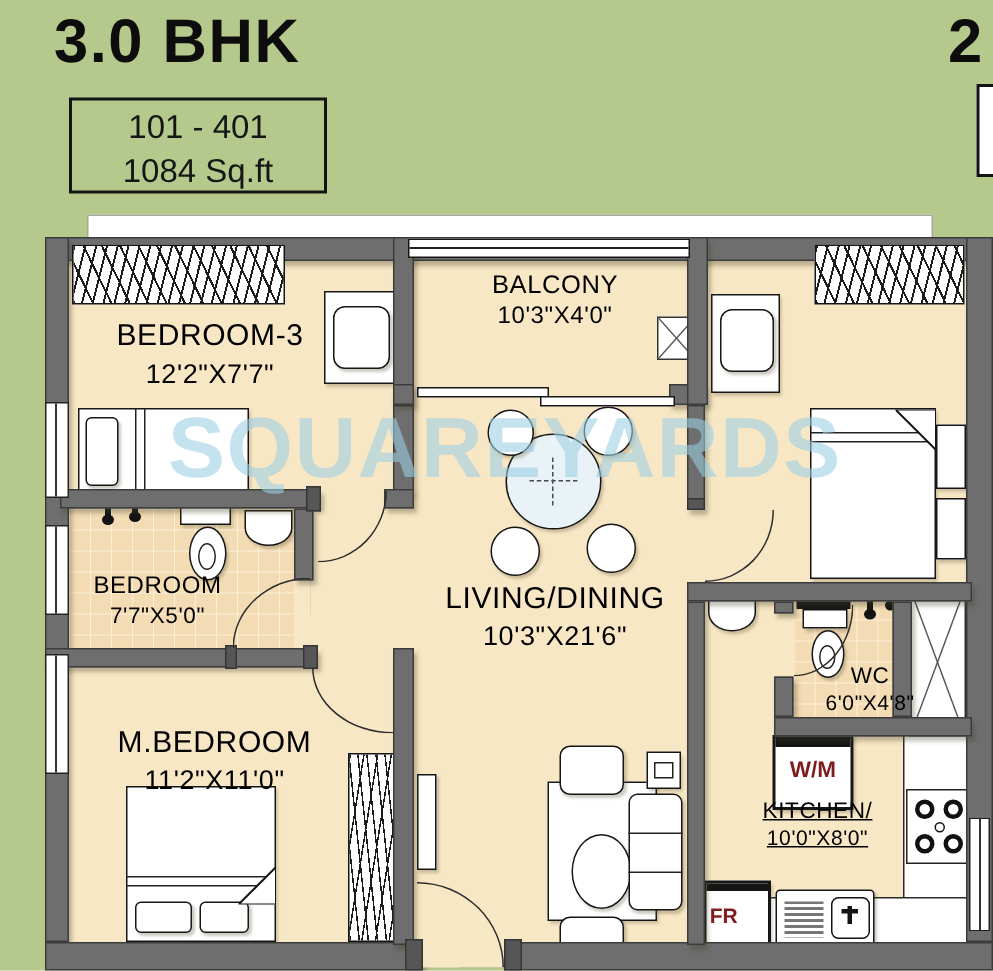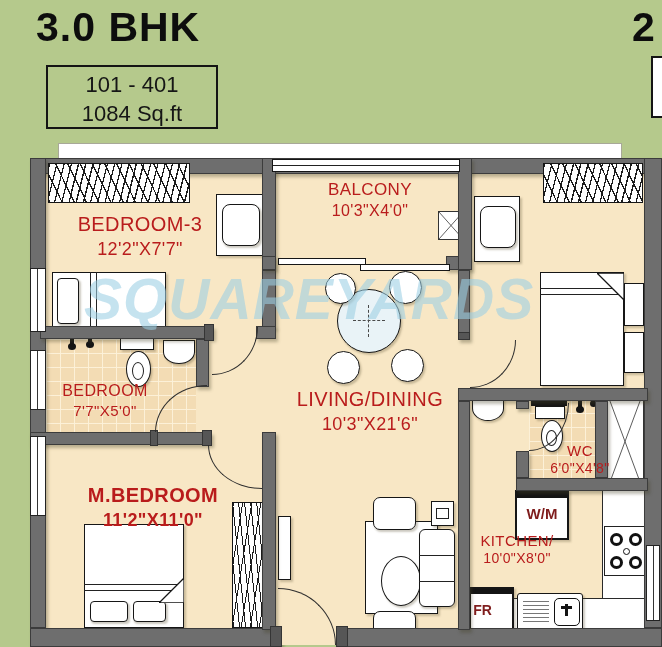--- a/index.html
+++ b/index.html
@@ -22,21 +22,21 @@
                           repeating-linear-gradient(64deg,#1c1c1c 0 1.3px,transparent 1.3px 11px);}
   .wrob{background-image:repeating-linear-gradient(84deg,#1c1c1c 0 1px,transparent 1px 6px),
                          repeating-linear-gradient(99deg,#1c1c1c 0 1px,transparent 1px 9px);}
   .slit{position:absolute;background:#fff;border:1px solid #222;box-sizing:border-box;
         background-image:linear-gradient(90deg,transparent 6px,#333 6px,#333 7px,transparent 7px);}
   .door{position:absolute;box-sizing:border-box;border:0 solid #2d2d2d;}
   .d-br{border-radius:0 0 100% 0;border-right-width:1.6px;border-bottom-width:1.6px;}
   .d-bl{border-radius:0 0 0 100%;border-left-width:1.6px;border-bottom-width:1.6px;}
   .d-tl{border-radius:100% 0 0 0;border-left-width:1.6px;border-top-width:1.6px;}
   .d-tr{border-radius:0 100% 0 0;border-right-width:1.6px;border-top-width:1.6px;}
-  .label{position:absolute;color:#b91c1c;text-align:center;line-height:1.28;z-index:9;letter-spacing:.4px;}
+  .label{position:absolute;color:#000000;text-align:center;line-height:1.28;z-index:9;letter-spacing:.4px;}
   .label .nm,.label .dm{display:block;}
   .wm{position:absolute;color:#9ccfe4;opacity:.58;font-weight:bold;font-size:57px;
       letter-spacing:1px;z-index:8;white-space:nowrap;}
   .circle{border-radius:50%;}
   .blk{position:absolute;background:#141414;}
   .dash-h{position:absolute;border-top:1.6px dashed #4a4a4a;}
   .dash-v{position:absolute;border-left:1.6px dashed #4a4a4a;}
   .hdr-title{position:absolute;font-weight:bold;color:#0d0d0d;font-size:41px;letter-spacing:1px;}
   .infobox{position:absolute;border:2.5px solid #141414;text-align:center;color:#161616;
            font-size:22px;line-height:1.32;padding-top:3px;box-sizing:border-box;}
@@ -212,44 +212,44 @@
   <div class="win" style="left:278px;top:258px;width:88px;height:7px;border-width:1.2px;"></div>
   <div class="win" style="left:360px;top:264px;width:90px;height:7px;border-width:1.2px;"></div>
 
   <div class="door d-br" style="left:212px;top:327px;width:46px;height:48px;"></div>
   <div class="door d-tl" style="left:155px;top:385px;width:52px;height:47px;"></div>
   <div class="door d-bl" style="left:208px;top:445px;width:54px;height:44px;"></div>
   <div class="door d-br" style="left:470px;top:340px;width:46px;height:48px;"></div>
   <div class="door d-br" style="left:529px;top:403px;width:40px;height:48px;"></div>
   <div class="door d-tr" style="left:278px;top:588px;width:58px;height:57px;"></div>
 
-  <div class="wm" style="left:84px;top:266px;font-style:italic;">SQUAREYARDS</div>
+  <div class="wm" style="left:112px;top:266px;">SQUAREYARDS</div>
 
   <div class="label" style="left:50px;top:212px;width:180px;">
     <span class="nm" style="font-size:20px;">BEDROOM-3</span>
     <span class="dm" style="font-size:18px;">12'2"X7'7"</span>
   </div>
   <div class="label" style="left:295px;top:179px;width:150px;">
     <span class="nm" style="font-size:17px;">BALCONY</span>
     <span class="dm" style="font-size:16px;">10'3"X4'0"</span>
   </div>
   <div class="label" style="left:55px;top:381px;width:100px;">
     <span class="nm" style="font-size:16px;">BEDROOM</span>
     <span class="dm" style="font-size:15px;">7'7"X5'0"</span>
   </div>
   <div class="label" style="left:288px;top:387px;width:164px;">
     <span class="nm" style="font-size:20px;">LIVING/DINING</span>
     <span class="dm" style="font-size:18px;">10'3"X21'6"</span>
   </div>
-  <div class="label" style="left:72px;top:483px;width:162px;font-weight:bold;">
+  <div class="label" style="left:62px;top:483px;width:162px;">
     <span class="nm" style="font-size:20px;">M.BEDROOM</span>
     <span class="dm" style="font-size:18px;">11'2"X11'0"</span>
   </div>
   <div class="label" style="left:540px;top:441px;width:80px;">
     <span class="nm" style="font-size:15px;">WC</span>
     <span class="dm" style="font-size:14px;">6'0"X4'8"</span>
   </div>
-  <div class="label" style="left:456px;top:531px;width:122px;">
+  <div class="label" style="left:484px;top:531px;width:122px;text-decoration:underline;">
     <span class="nm" style="font-size:15px;">KITCHEN/</span>
     <span class="dm" style="font-size:14px;">10'0"X8'0"</span>
   </div>
 
 </div>
 
 </body></html>

